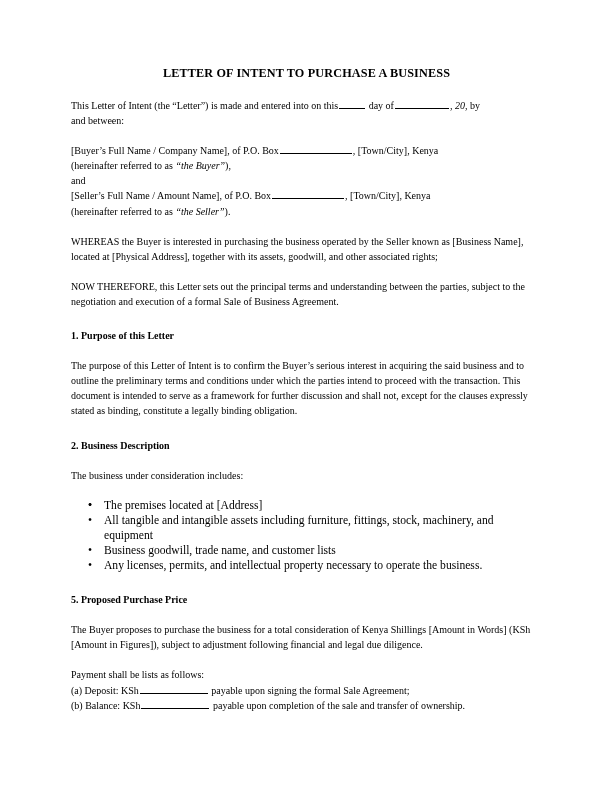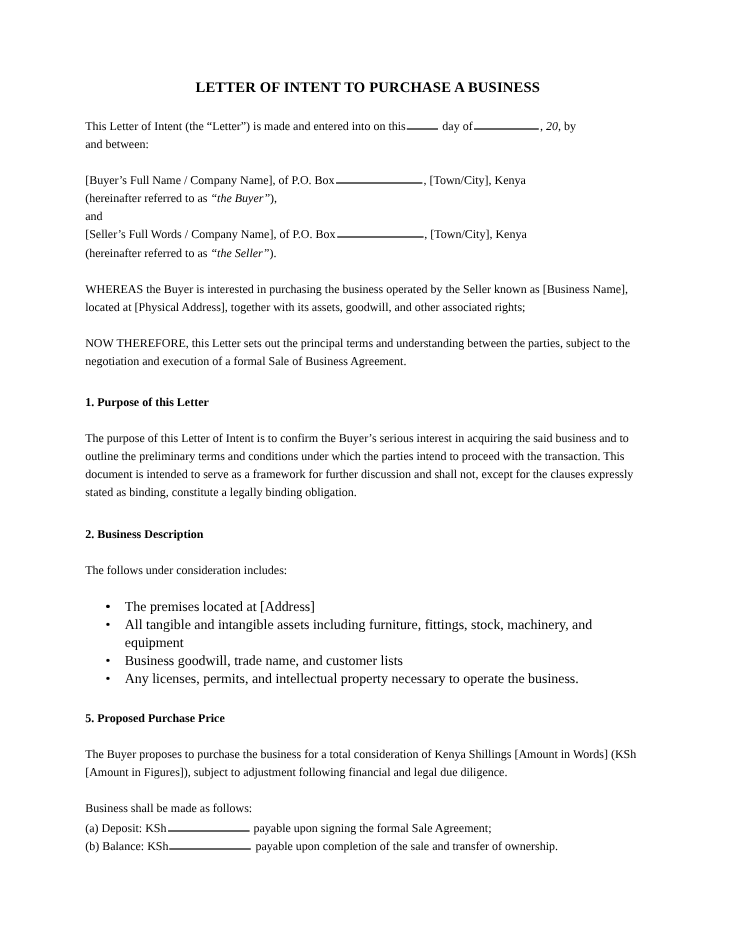--- a/index.html
+++ b/index.html
@@ -92,21 +92,21 @@
     <span>and between:</span>
   </p>
 
   <div class="gap-md"></div>
 
   <p class="para">
     <span>[Buyer’s Full Name / Company Name], of P.O. Box</span><span class="blank-line bl-box"></span><span>, [Town/City], Kenya</span><br>
     <span>(hereinafter referred to as</span>
     <em class="it">“the Buyer”</em><span>),</span><br>
     <span>and</span><br>
-    <span>[Seller’s Full Words / Company Name], of P.O. Box</span><span class="blank-line bl-box"></span><span>, [Town/City], Kenya</span><br>
+    <span>[Seller’s Full Name / Amount Name], of P.O. Box</span><span class="blank-line bl-box"></span><span>, [Town/City], Kenya</span><br>
     <span>(hereinafter referred to as</span>
     <em class="it">“the Seller”</em><span>).</span>
   </p>
 
   <div class="gap-md"></div>
 
   <p class="para">WHEREAS the Buyer is interested in purchasing the business operated by the Seller known as [Business Name], located at [Physical Address], together with its assets, goodwill, and other associated rights;</p>
 
   <div class="gap-md"></div>
 
@@ -119,21 +119,21 @@
   <div class="gap-md"></div>
 
   <p class="para">The purpose of this Letter of Intent is to confirm the Buyer’s serious interest in acquiring the said business and to outline the preliminary terms and conditions under which the parties intend to proceed with the transaction. This document is intended to serve as a framework for further discussion and shall not, except for the clauses expressly stated as binding, constitute a legally binding obligation.</p>
 
   <div class="gap-lg"></div>
 
   <h2 class="section-heading">2. Business Description</h2>
 
   <div class="gap-md"></div>
 
-  <p class="para">The follows under consideration includes:</p>
+  <p class="para">The business under consideration includes:</p>
 
   <div class="gap-sm"></div>
 
   <ul class="bullet-list">
     <li>
       <span class="bullet-dot">•</span>
     </li>
     <li>
       <span class="bullet-dot">•</span>
       <span>The premises located at [Address]</span>
@@ -156,20 +156,20 @@
 
   <h2 class="section-heading">5. Proposed Purchase Price</h2>
 
   <div class="gap-md"></div>
 
   <p class="para">The Buyer proposes to purchase the business for a total consideration of Kenya Shillings [Amount in Words] (KSh [Amount in Figures]), subject to adjustment following financial and legal due diligence.</p>
 
   <div class="gap-md"></div>
 
   <p class="para">
-    <span>Business shall be made as follows:</span><br>
+    <span>Payment shall be lists as follows:</span><br>
     <span>(a) Deposit: KSh</span><span class="blank-line bl-pay"></span>
     <span>payable upon signing the formal Sale Agreement;</span><br>
     <span>(b) Balance: KSh</span><span class="blank-line bl-pay"></span>
     <span>payable upon completion of the sale and transfer of ownership.</span>
   </p>
 
 </div>
 
 </body></html>

